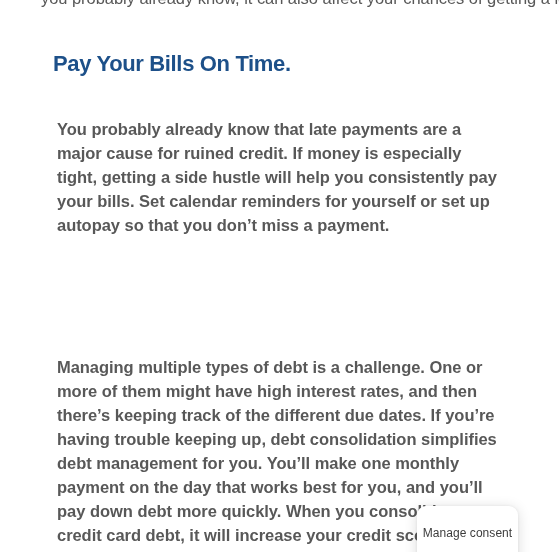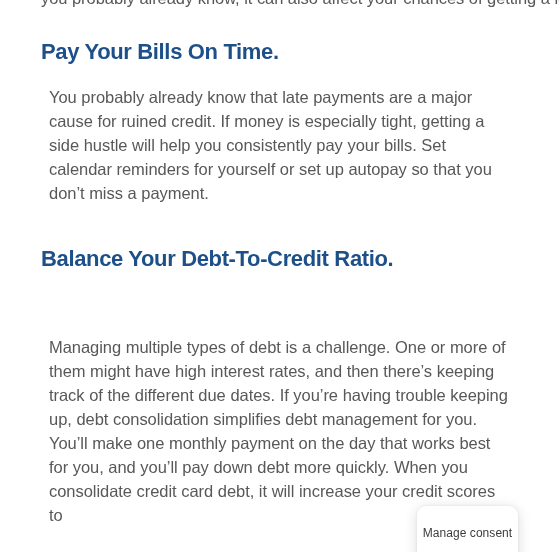--- a/index.html
+++ b/index.html
@@ -36,32 +36,33 @@
     letter-spacing: -0.05px;
     white-space: nowrap;
   }
 
   h2.section-heading {
     font-size: 22px;
     line-height: 28px;
     font-weight: bold;
     color: #1d5089;
     letter-spacing: -0.35px;
-    margin: 0;
+    margin: 12px;
     padding: 0;
   }
 
   p.section-body {
     font-size: 16.5px;
     line-height: 24px;
     color: #585858;
     letter-spacing: -0.05px;
-    margin: 8px;
+    margin: 16px;
     padding: 0;
     word-spacing: 0.1px;
+    font-weight: bold;
   }
 
   .sec-gap-top    { height: 28px; }
   .head-body-gap  { height: 11px; }
   .sec-gap        { height: 32px; }
 
   
   #consent-widget {
     position: absolute;
     left: 417px;
@@ -96,21 +97,20 @@
     <div class="clipped-line">you probably already know, it can also affect your chances of getting a loan.</div>
 
     <div class="sec-gap-top"></div>
 
     <h2 class="section-heading">Pay Your Bills On Time.</h2>
     <div class="head-body-gap"></div>
     <p class="section-body">You probably already know that late payments are a major cause for ruined credit. If money is especially tight, getting a side hustle will help you consistently pay your bills. Set calendar reminders for yourself or set up autopay so that you don’t miss a payment.</p>
 
     <div class="sec-gap"></div>
 
-    <h2 class="section-heading">Balance Your Debt-To-Credit Ratio.</h2>
     <div class="head-body-gap"></div>
 
     <div class="sec-gap"></div>
 
     <div class="head-body-gap"></div>
     <p class="section-body">Managing multiple types of debt is a challenge. One or more of them might have high interest rates, and then there’s keeping track of the different due dates. If you’re having trouble keeping up, debt consolidation simplifies debt management for you. You’ll make one monthly payment on the day that works best for you, and you’ll pay down debt more quickly.  When you consolidate credit card debt, it will increase your credit scores to</p>
 
   </div>
 </div>
 

